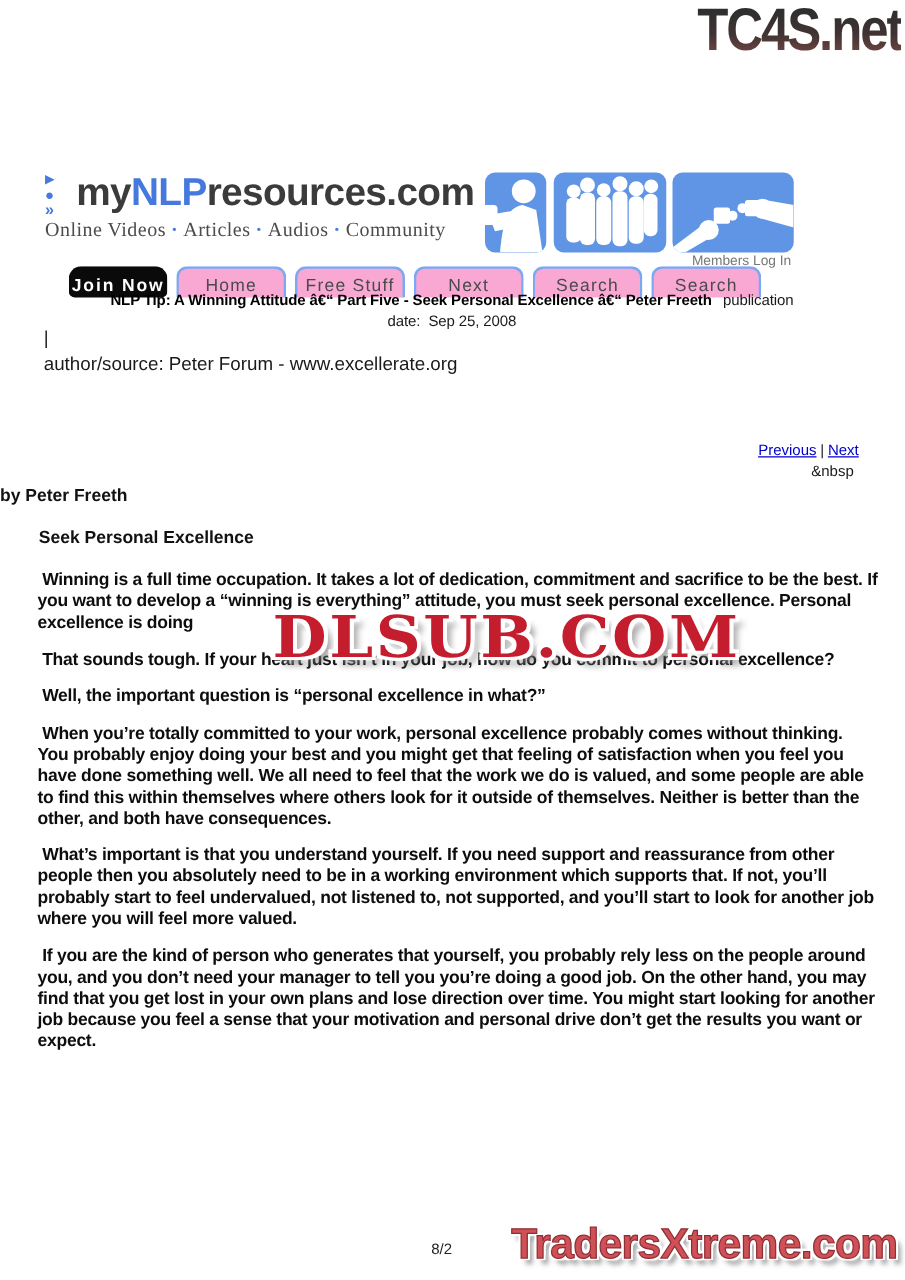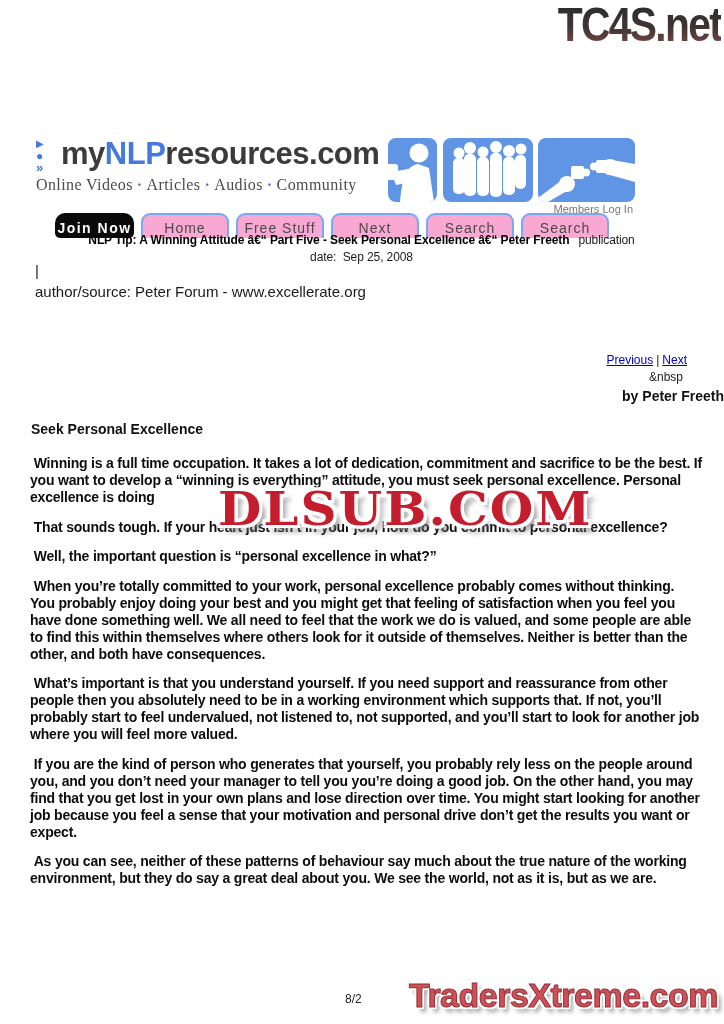--- a/index.html
+++ b/index.html
@@ -66,21 +66,21 @@
 
   .author-block { position:absolute; top:260px; left:35px; font-size:15px; line-height:21px; color:#1a1a1a; }
 
   
   .pn-block { position:absolute; top:352px; right:37px; text-align:right; font-size:12px; line-height:17px; color:#1a1a1a; }
   .pn-block a { color:#0000cc; text-decoration:underline; cursor:pointer; }
   .pn-sep { padding:0 3px; }
   .nbsp-line { padding-right:4px; }
 
   
-  .byline { position:absolute; top:388px; left:0; width:100%; text-align:right; font-weight:bold; font-size:14px; }
+  .byline { position:absolute; top:388px; left:0; width:100%; text-align:left; font-weight:bold; font-size:14px; }
   .heading { position:absolute; top:421px; left:31px; font-weight:bold; font-size:14px; }
   .content { position:absolute; top:455px; left:30px; width:672px; }
   .content p {
     margin:0 0 12.5px 0; font-weight:bold; font-size:14px; line-height:17px;
     color:#0d0d0d; white-space:pre-wrap; letter-spacing:-0.2px;
   }
 
   
   .dlsub {
     position:absolute; top:482px; left:218px; z-index:5;
@@ -189,21 +189,20 @@
   <div class="byline">by Peter Freeth</div>
   <div class="heading">Seek Personal Excellence</div>
 
   <div class="content">
     <p> Winning is a full time occupation. It takes a lot of dedication, commitment and sacrifice to be the best. If you want to develop a “winning is everything” attitude, you must seek personal excellence. Personal excellence is doing</p>
     <p> That sounds tough. If your heart just isn’t in your job, how do you commit to personal excellence?</p>
     <p> Well, the important question is “personal excellence in what?”</p>
     <p> When you’re totally committed to your work, personal excellence probably comes without thinking. You probably enjoy doing your best and you might get that feeling of satisfaction when you feel you have done something well. We all need to feel that the work we do is valued, and some people are able to find this within themselves where others look for it outside of themselves. Neither is better than the other, and both have consequences.</p>
     <p> What’s important is that you understand yourself. If you need support and reassurance from other people then you absolutely need to be in a working environment which supports that. If not, you’ll probably start to feel undervalued, not listened to, not supported, and you’ll start to look for another job where you will feel more valued.</p>
     <p> If you are the kind of person who generates that yourself, you probably rely less on the people around you, and you don’t need your manager to tell you you’re doing a good job. On the other hand, you may find that you get lost in your own plans and lose direction over time. You might start looking for another job because you feel a sense that your motivation and personal drive don’t get the results you want or expect.</p>
-    <p> As you can see, neither of these patterns of behaviour say much about the true nature of the working environment, but they do say a great deal about you. We see the world, not as it is, but as we are.</p>
   </div>
 
   <div class="dlsub">DLSUB.COM</div>
 
   <div class="page-indicator">8/2</div>
   <div class="traders">TradersXtreme.com</div>
 
 </div>
 
 </body></html>

